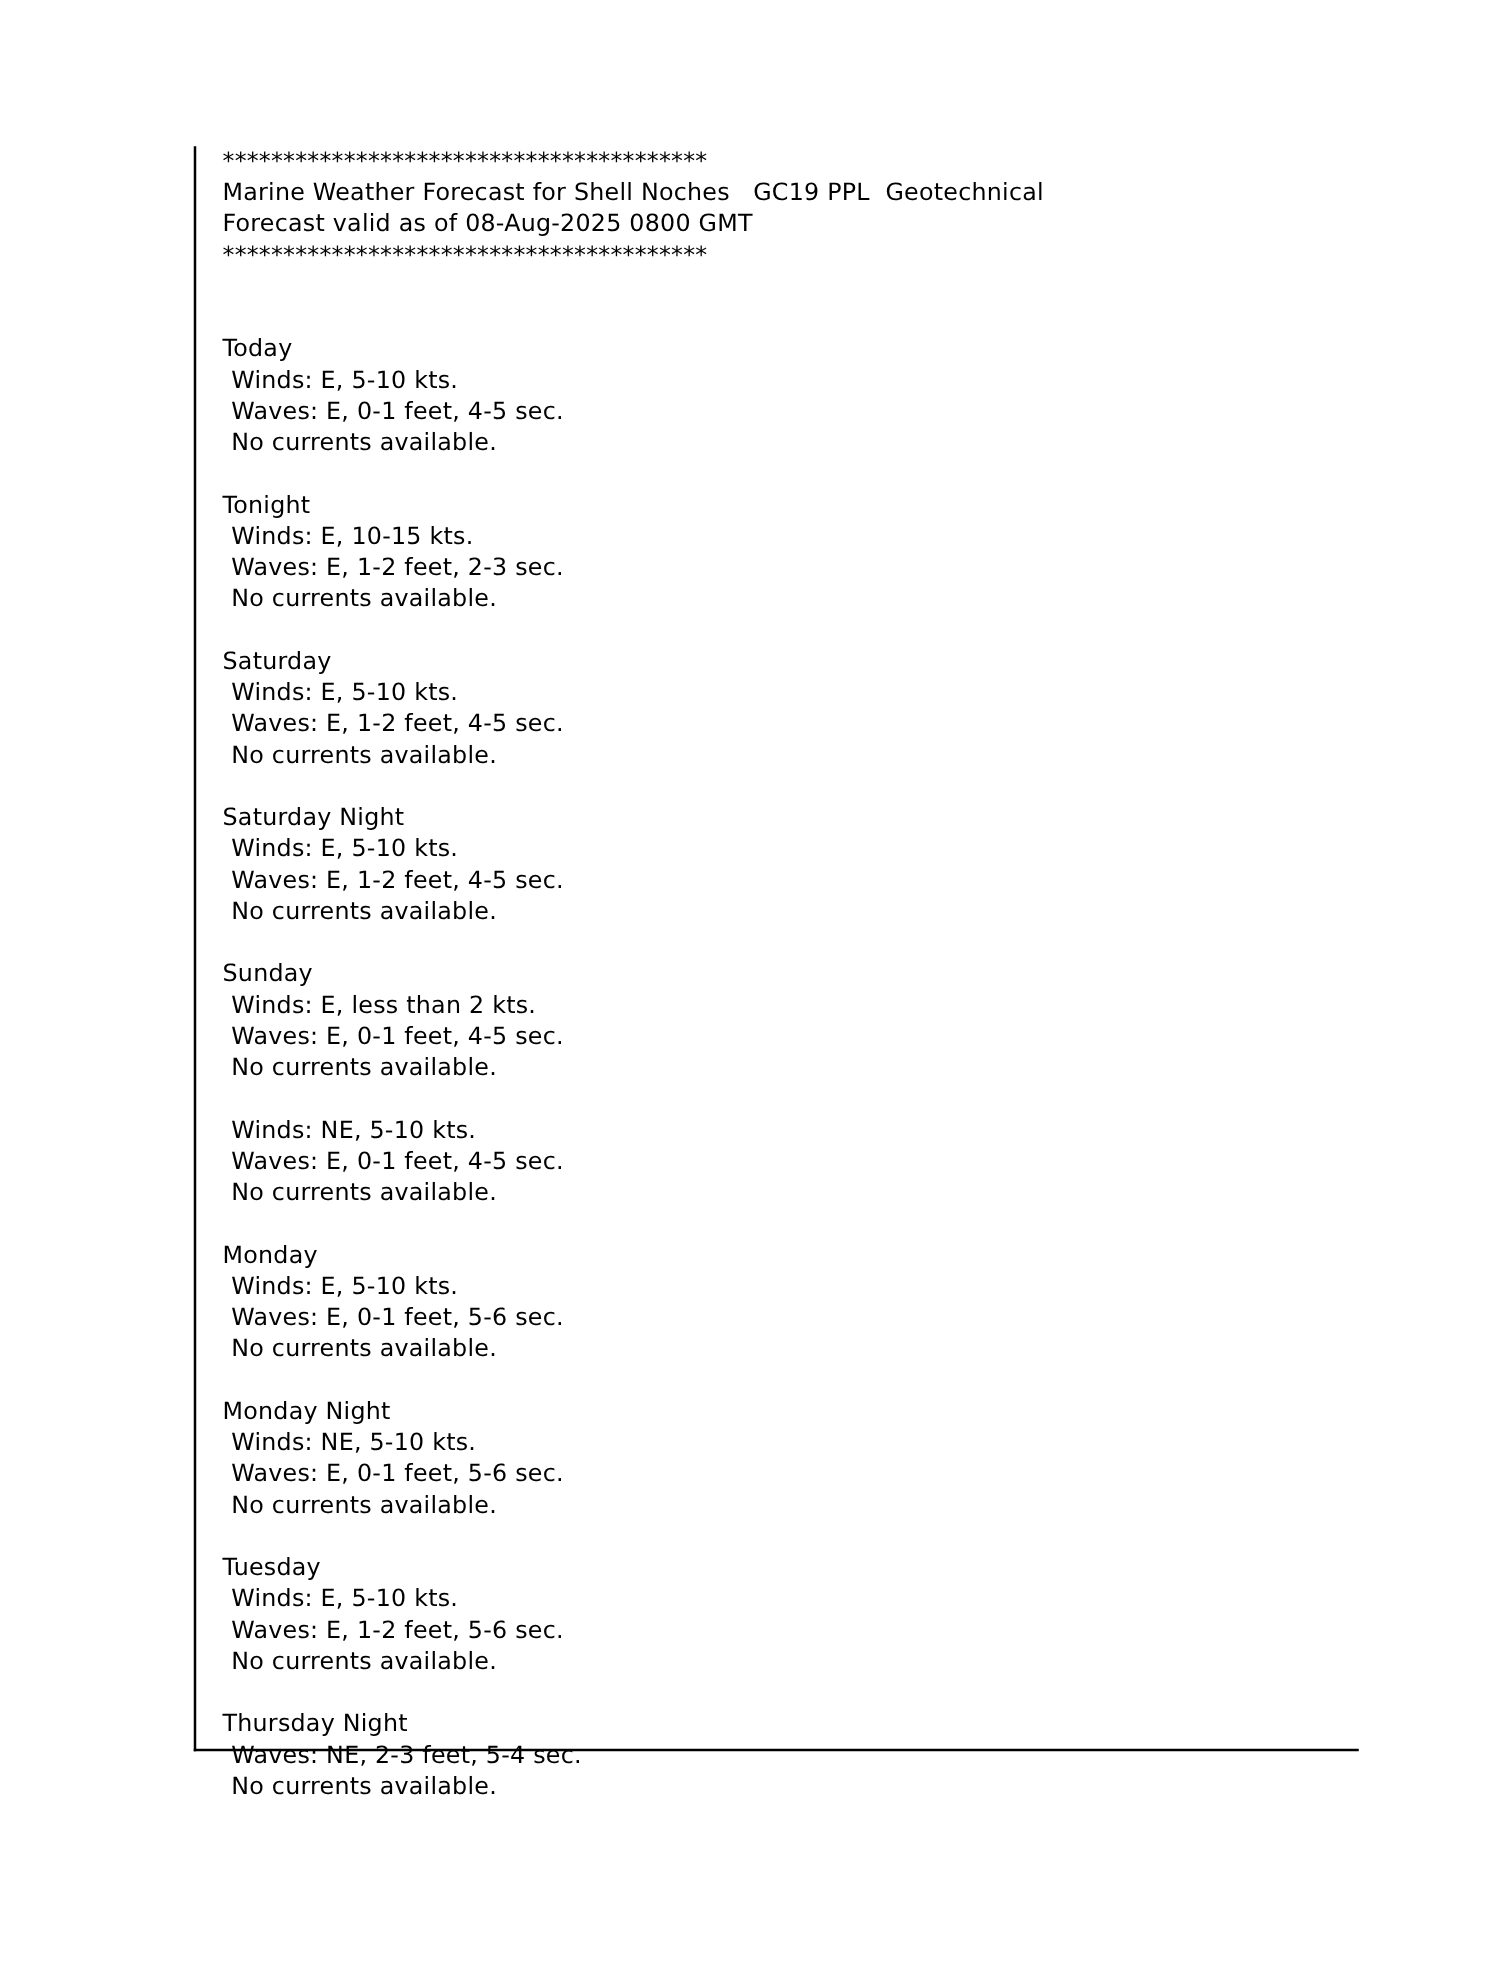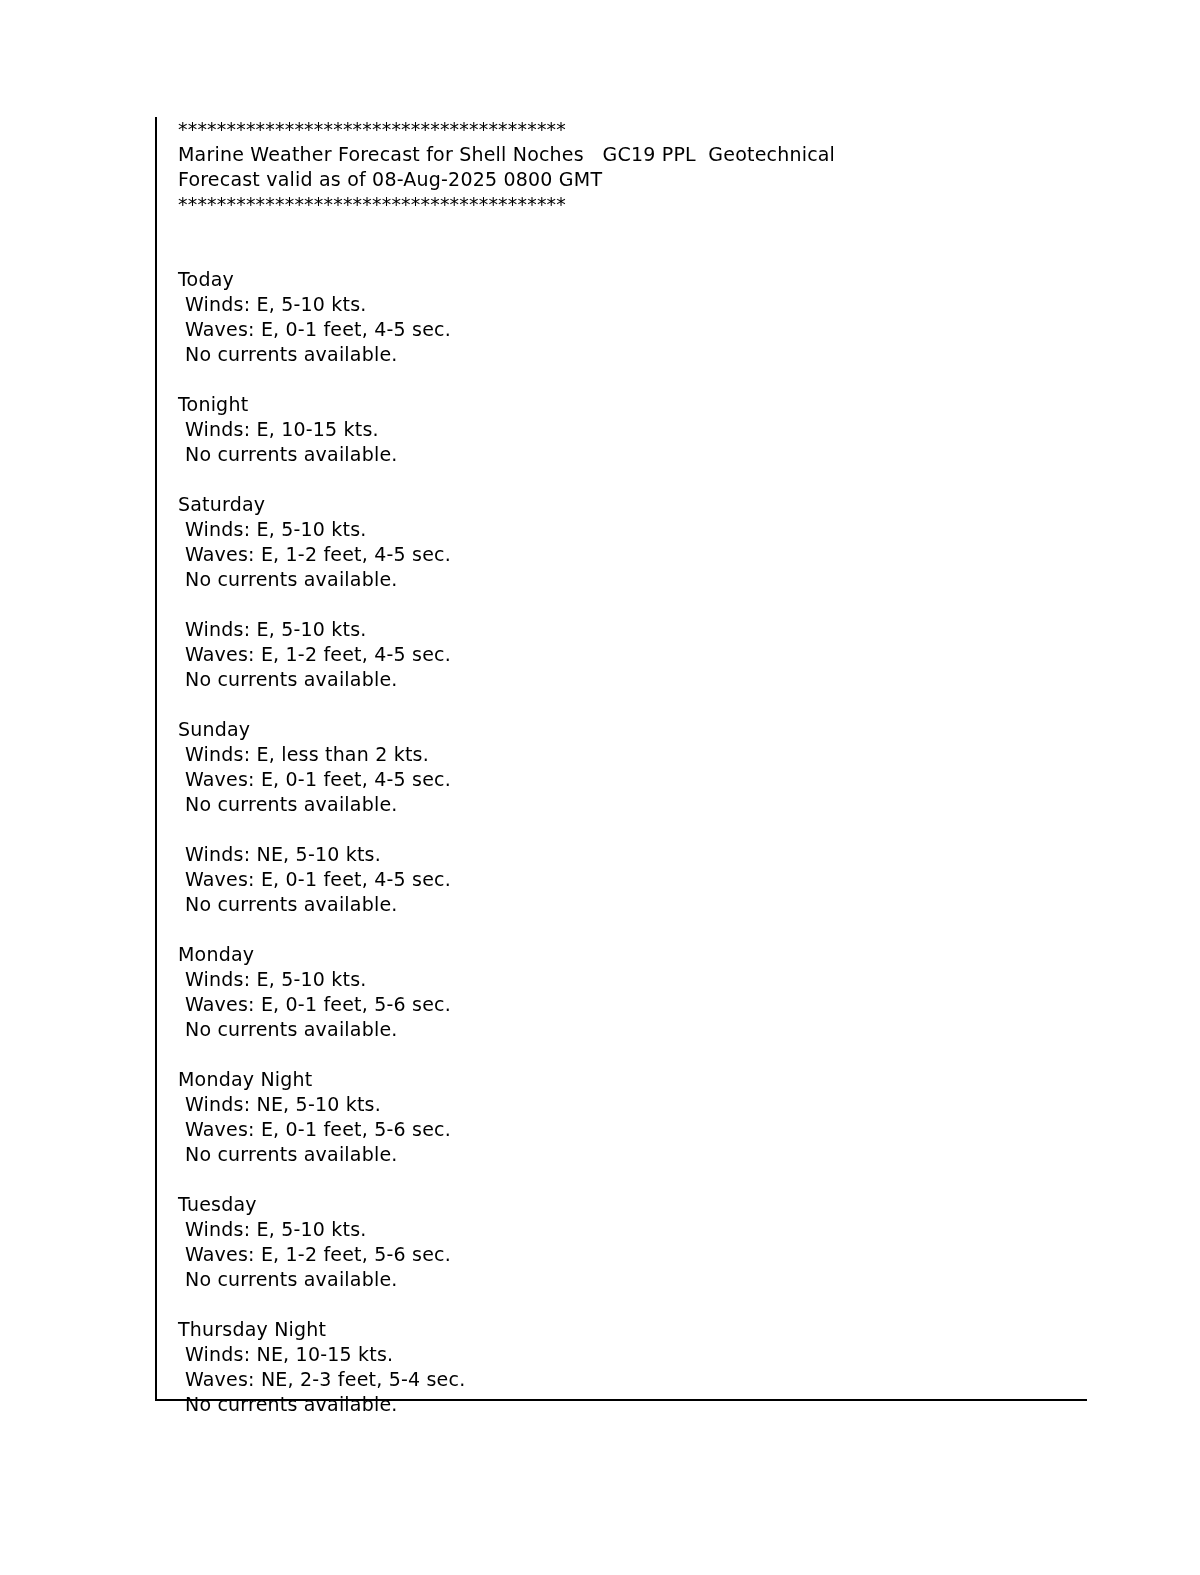--- a/index.html
+++ b/index.html
@@ -75,33 +75,35 @@
     <div class="line">Today</div>
     <div class="line indent">Winds: E, 5-10 kts.</div>
     <div class="line indent">Waves: E, 0-1 feet, 4-5 sec.</div>
     <div class="line indent">No currents available.</div>
     <div class="line blank"></div>
   </div>
 
   <div class="section">
     <div class="line">Tonight</div>
     <div class="line indent">Winds: E, 10-15 kts.</div>
+    <div class="line indent">Waves: E, 1-2 feet, 2-3 sec.</div>
     <div class="line indent">No currents available.</div>
     <div class="line blank"></div>
   </div>
 
   <div class="section">
     <div class="line">Saturday</div>
     <div class="line indent">Winds: E, 5-10 kts.</div>
     <div class="line indent">Waves: E, 1-2 feet, 4-5 sec.</div>
     <div class="line indent">No currents available.</div>
     <div class="line blank"></div>
   </div>
 
   <div class="section">
+    <div class="line">Saturday Night</div>
     <div class="line indent">Winds: E, 5-10 kts.</div>
     <div class="line indent">Waves: E, 1-2 feet, 4-5 sec.</div>
     <div class="line indent">No currents available.</div>
     <div class="line blank"></div>
   </div>
 
   <div class="section">
     <div class="line">Sunday</div>
     <div class="line indent">Winds: E, less than 2 kts.</div>
     <div class="line indent">Waves: E, 0-1 feet, 4-5 sec.</div>
@@ -135,21 +137,20 @@
   <div class="section">
     <div class="line">Tuesday</div>
     <div class="line indent">Winds: E, 5-10 kts.</div>
     <div class="line indent">Waves: E, 1-2 feet, 5-6 sec.</div>
     <div class="line indent">No currents available.</div>
     <div class="line blank"></div>
   </div>
 
   <div class="section">
     <div class="line">Thursday Night</div>
-    <div class="line indent">Winds: NE, 10-15 kts.</div>
     <div class="line indent">Waves: NE, 2-3 feet, 5-4 sec.</div>
     <div class="line indent">No currents available.</div>
     <div class="line blank"></div>
   </div>
 </div>
   </div>
 
 </div>
 
 </body></html>

